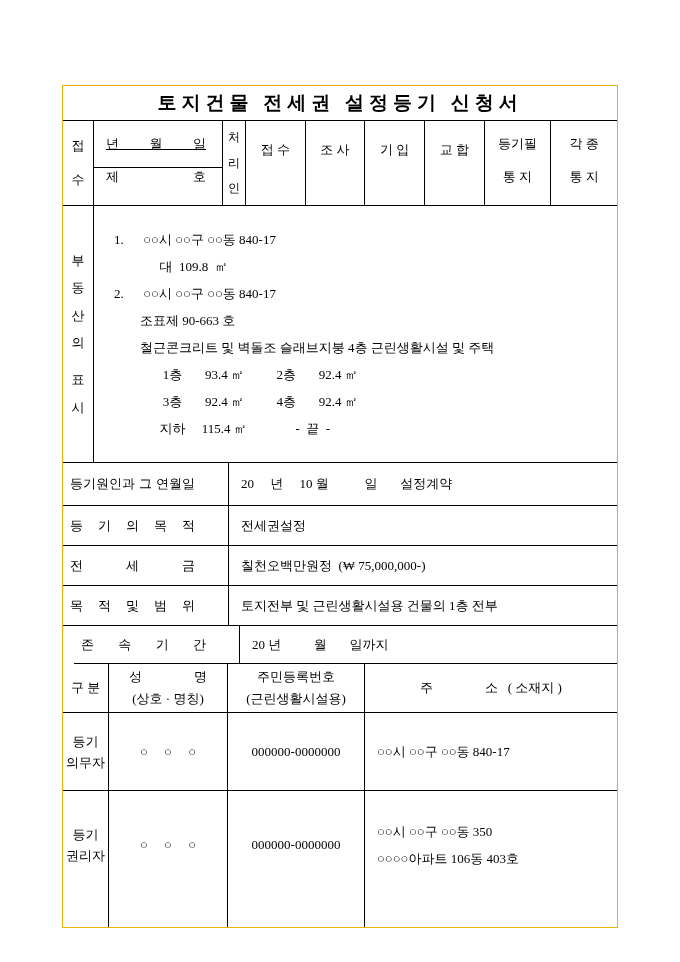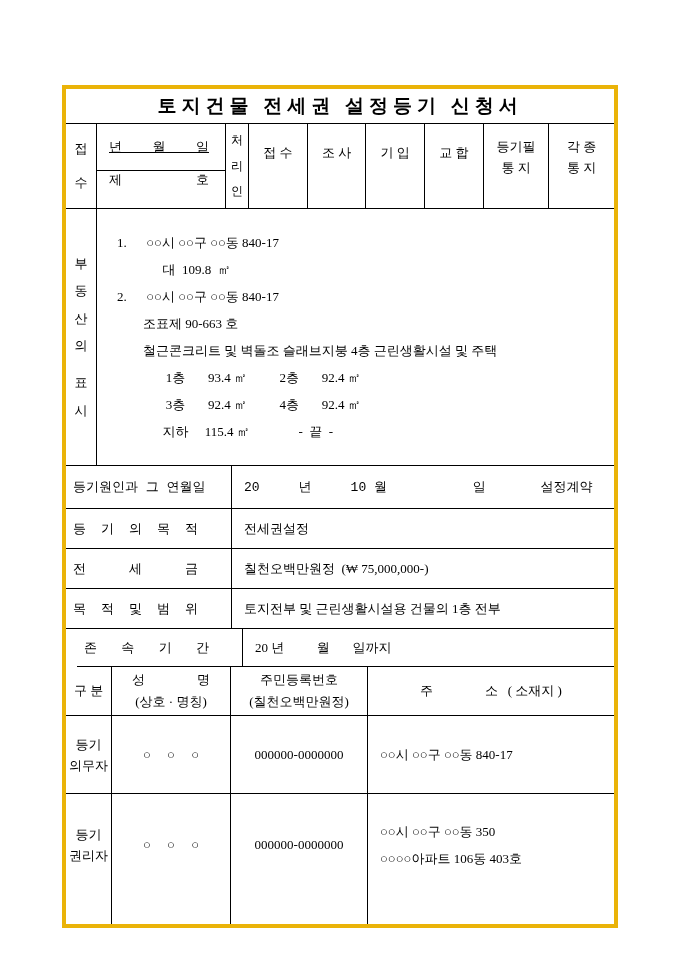--- a/index.html
+++ b/index.html
@@ -4,41 +4,41 @@
 <style>
   * { margin:0; padding:0; box-sizing:border-box; }
   html, body { background:#ffffff; }
   body {
     width:680px; height:962px; position:relative;
     font-family:"Liberation Serif","DejaVu Serif",serif;
     color:#000; font-size:13px;
   }
   .doc {
     position:absolute; left:62px; top:85px; width:556px; height:843px;
-    border:4px solid #eab308; display:flex; flex-direction:column; background:#fff;
+    border:1px solid #eab308; display:flex; flex-direction:column; background:#fff;
   }
   .bb { border-bottom:1px solid #000; }
   .br { border-right:1px solid #000; }
 
   
   .title-row { height:35px; display:flex; align-items:center; justify-content:center; }
   .title { font-size:19px; font-weight:bold; letter-spacing:5px; white-space:nowrap; }
 
   
   .receipt { height:85px; display:flex; }
   .vert { display:flex; flex-direction:column; justify-content:space-evenly; align-items:center; }
   .side-receipt { width:31px; }
   .datenum { width:129px; display:flex; flex-direction:column; }
   .datenum .date { flex:1.22; display:flex; align-items:center; padding:0 16px 0 12px;text-decoration:underline; }
   .datenum .num  { flex:1;    display:flex; padding:0 16px 0 12px; }
   .jl { width:100%; text-align:justify; text-align-last:justify; white-space:nowrap; }
   .proc { width:23px; font-size:12px; }
   .cells { flex:1; display:flex; }
   .stamp { flex:1; display:flex; flex-direction:column; align-items:center; padding-top:20px; white-space:pre; }
-  .stamp.two { flex:1.12; padding-top:12px; line-height:21px; }
+  .stamp.two { flex:1.12; padding-top:12px; line-height:21px;gap:12px; }
   .cells .stamp:last-child { border-right:none; }
 
   
   .property { height:257px; display:flex; }
   .side-prop { width:31px; padding:36px 0; }
   .prop-content { flex:1; padding:20px 6px 0 20px; }
   .prop-line { white-space:pre; line-height:27px; }
 
   
   .mrow { display:flex; }
@@ -127,21 +127,21 @@
       <div class="prop-line">              대  109.8  ㎡</div>
       <div class="prop-line">2.      ○○시 ○○구 ○○동 840-17</div>
       <div class="prop-line">        조표제 90-663 호</div>
       <div class="prop-line">        철근콘크리트 및 벽돌조 슬래브지붕 4층 근린생활시설 및 주택</div>
       <div class="prop-line">               1층       93.4 ㎡          2층       92.4 ㎡</div>
       <div class="prop-line">               3층       92.4 ㎡          4층       92.4 ㎡</div>
       <div class="prop-line">              지하     115.4 ㎡               -  끝  -</div>
     </div>
   </div>
 
-  <div class="mrow bb" style="height:43px;font-family:Liberation Mono, monospace;">
+  <div class="mrow bb" style="height:43px;">
     <div class="label br">
       <div class="jl">등기원인과 그 연월일</div>
     </div>
     <div class="value">20     년     10 월           일       설정계약</div>
   </div>
   <div class="mrow bb" style="height:40px;">
     <div class="label br">
       <div class="jl">등 기 의 목 적</div>
     </div>
     <div class="value">전세권설정</div>
@@ -168,21 +168,21 @@
   <div class="phead bb">
     <div class="pcol-type br">
       <span>구 분</span>
     </div>
     <div class="pcol-name br">
       <div class="jl" style="padding:0 20px;">성 명</div>
       <div>(상호 · 명칭)</div>
     </div>
     <div class="pcol-reg br">
       <div>주민등록번호</div>
-      <div>(칠천오백만원정)</div>
+      <div>(근린생활시설용)</div>
     </div>
     <div class="pcol-addr">
       <div class="prename">주                소   ( 소재지 )</div>
     </div>
   </div>
 
   <div class="prow prow-obligor bb">
     <div class="pcol-type br two-line">
       <div>등기</div>
       <div>의무자</div>

